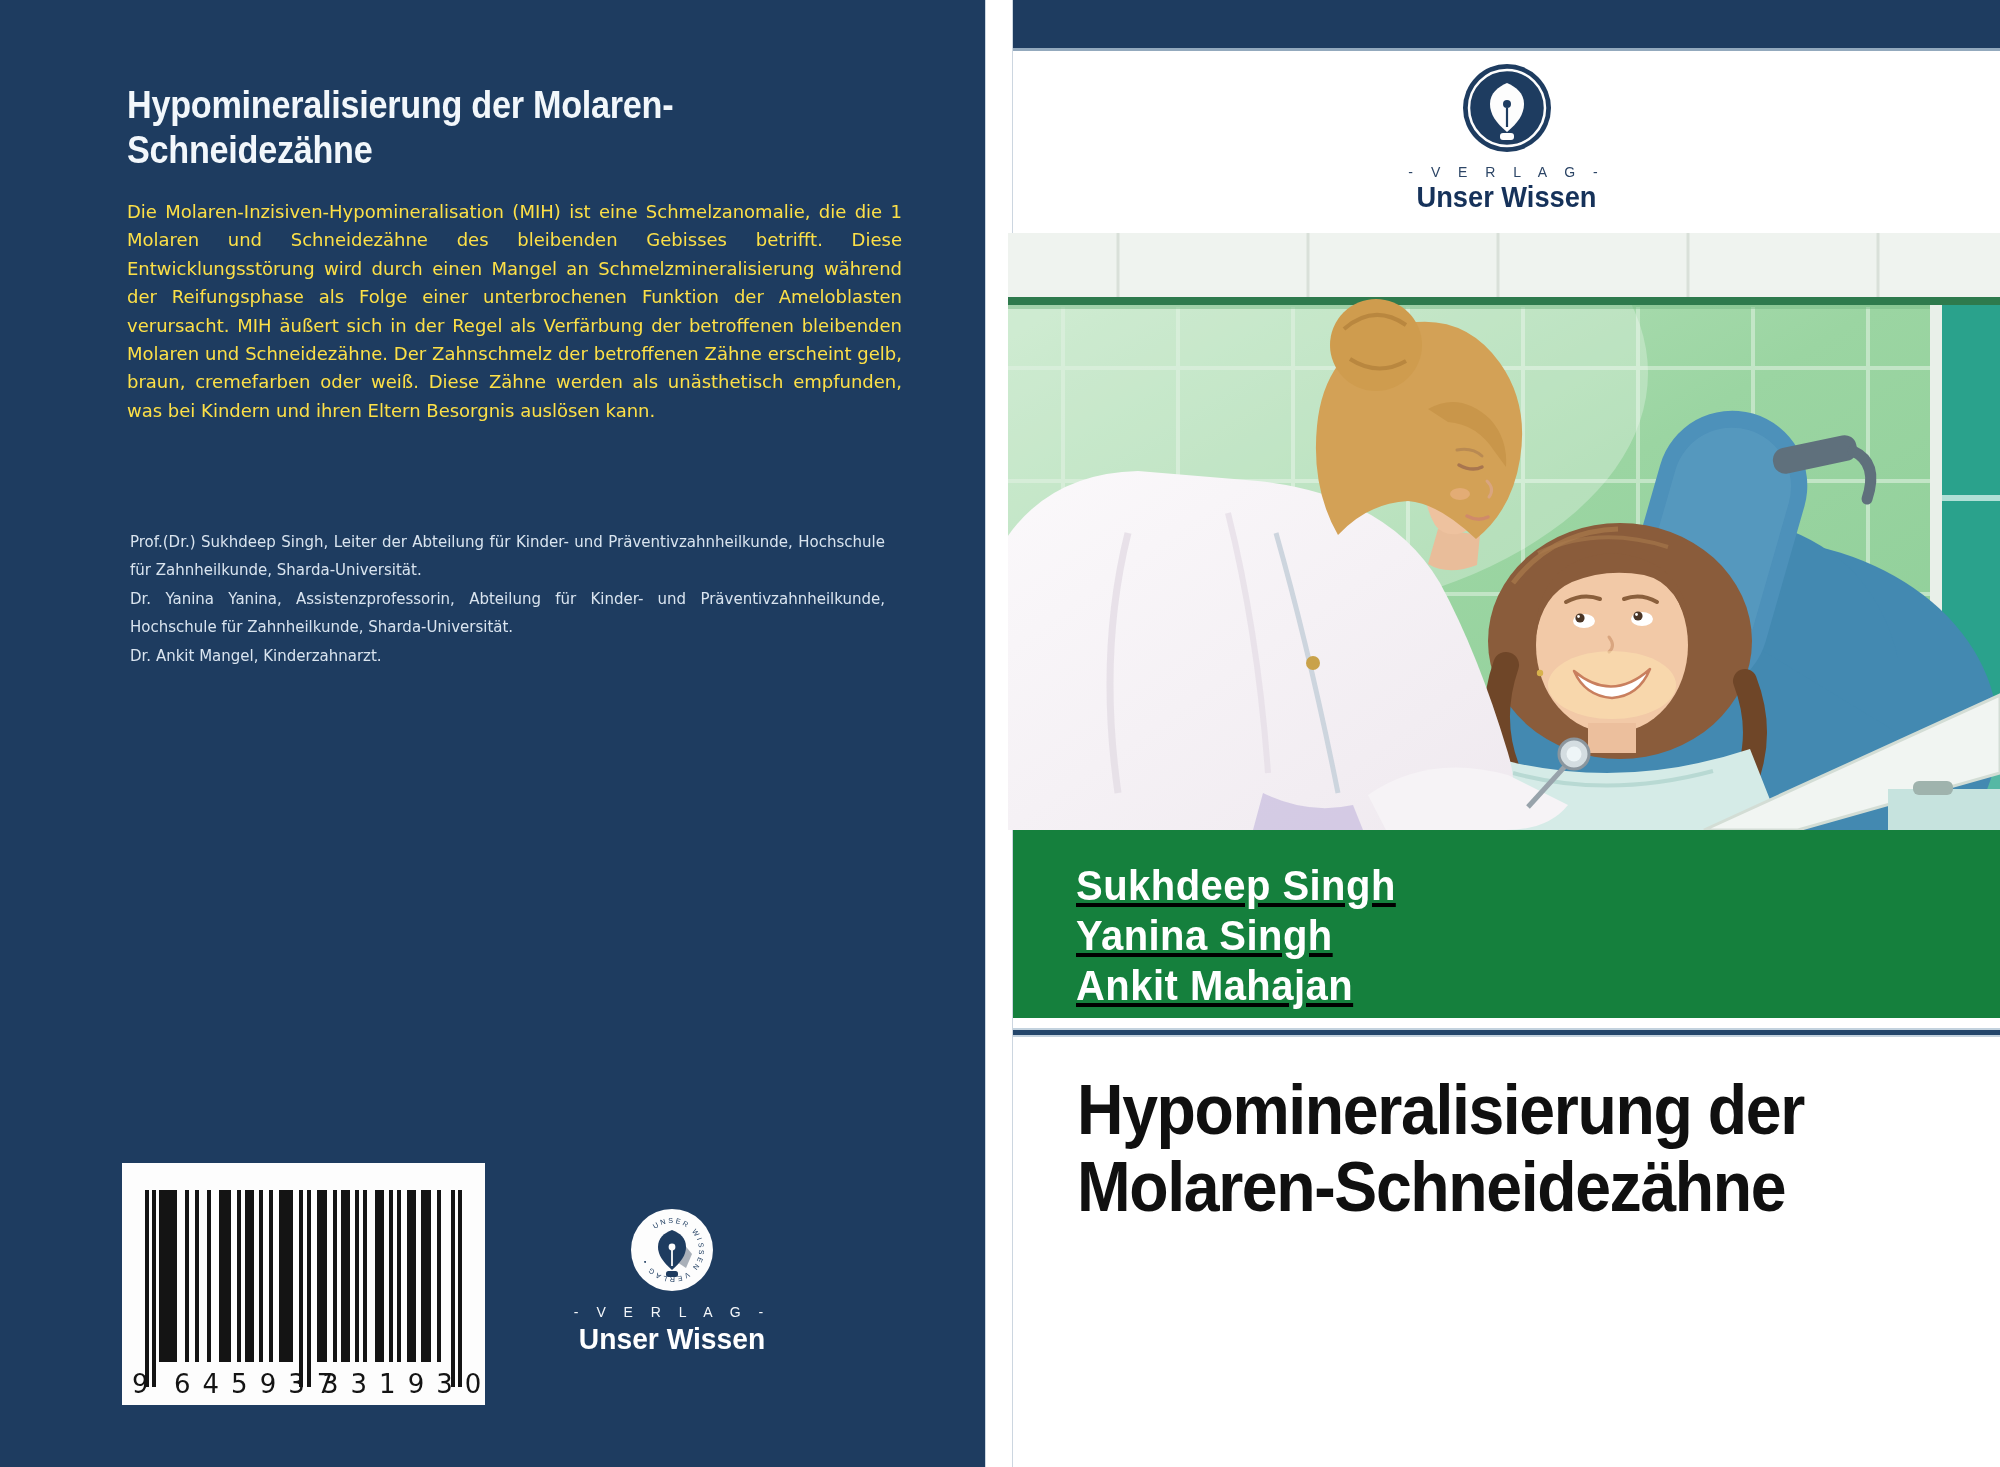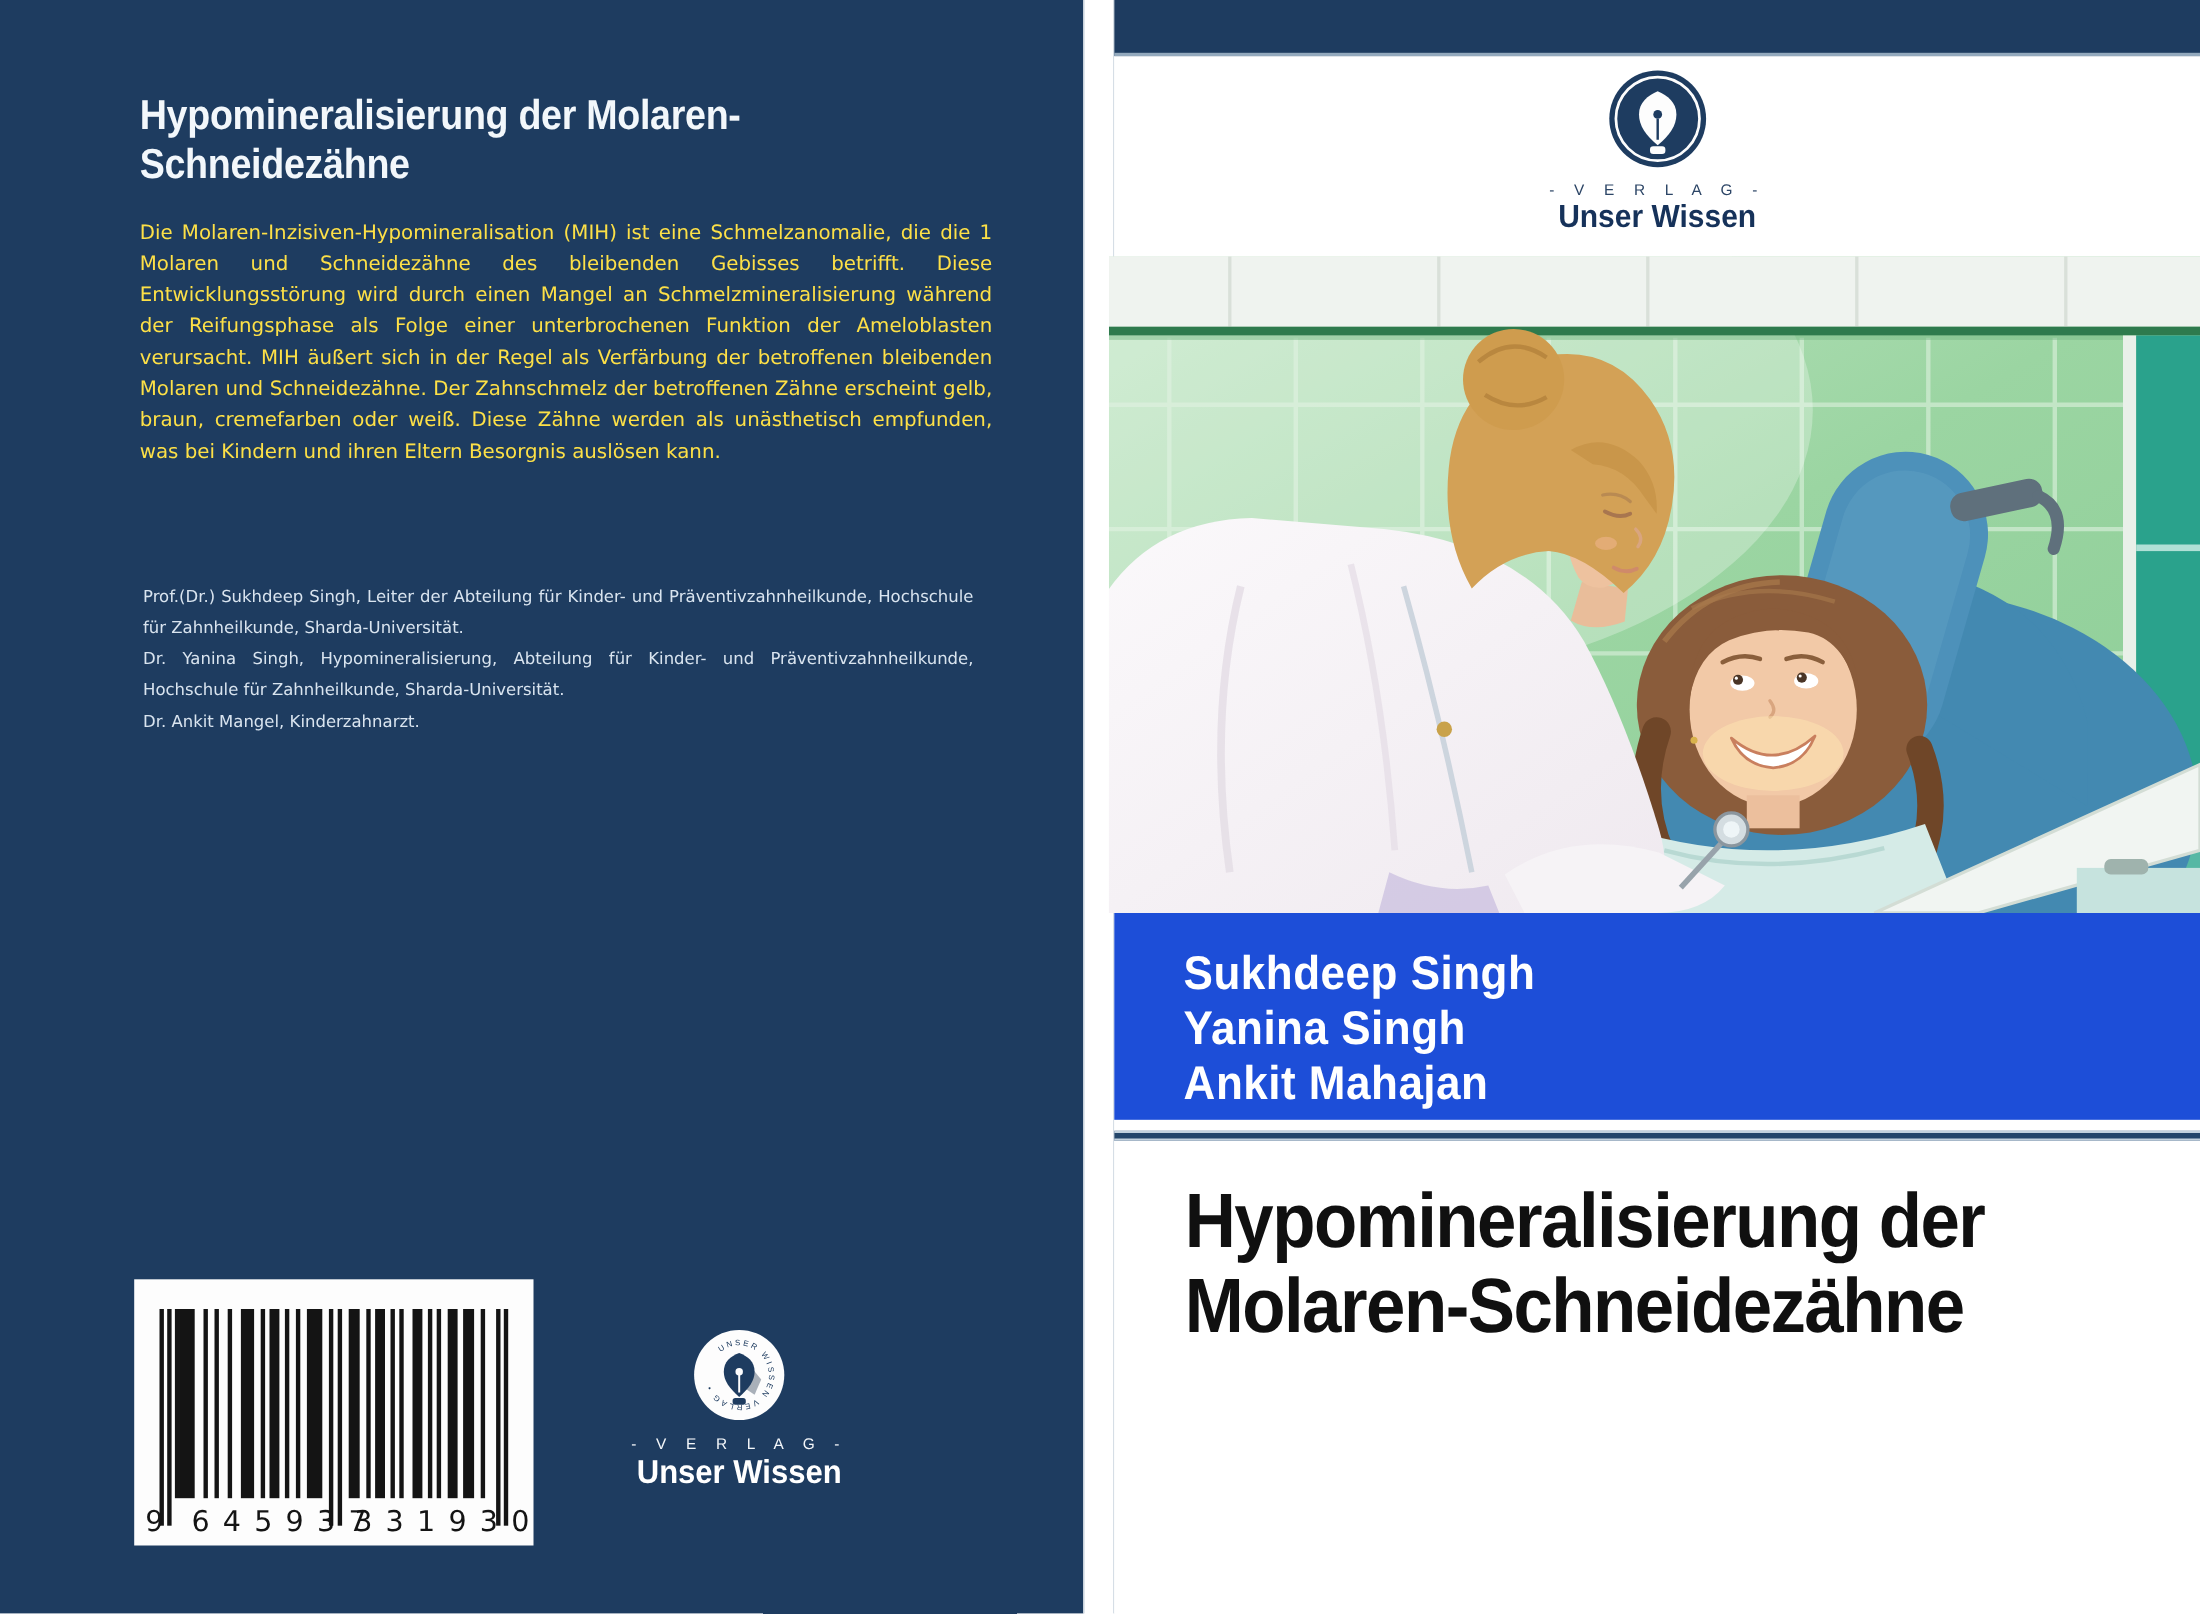--- a/index.html
+++ b/index.html
@@ -45,22 +45,22 @@
   .topbar{position:absolute;left:0;top:0;width:100%;height:48px;background:#1e3c60;
         border-bottom:3px solid #93a9bd;box-sizing:content-box;}
   .front-logo{position:absolute;left:0;top:60px;width:100%;text-align:center;}
   .front-logo .verlag{margin-top:4px;font-size:14px;letter-spacing:7px;color:#2c4566;
         font-family:"Liberation Sans",sans-serif;}
   .front-logo .pubname{margin-top:1px;font-family:"Liberation Sans",sans-serif;font-weight:bold;
         font-size:29px;color:#16325a;transform:scaleX(0.94);transform-origin:center top;}
 
   .photo{position:absolute;left:-5px;top:233px;width:992px;height:597px;overflow:hidden;}
 
-  .author-panel{position:absolute;left:0;top:830px;width:100%;height:188px;background:#1d4ed8;
-        box-sizing:border-box;padding:30px 0 0 63px;}
+  .author-panel{position:absolute;left:0;top:830px;width:100%;height:188px;background:#15803d;
+        box-sizing:border-box;padding:30px 0 0 63px;text-decoration:underline;}
   .author-name{font-family:"Liberation Sans",sans-serif;font-weight:bold;
         font-size:43px;line-height:50px;color:#ffffff;letter-spacing:0.5px;
         transform:scaleX(0.93);transform-origin:left top;}
 
   .title-rule{position:absolute;left:0;top:1028px;width:100%;height:5px;background:#24466b;
         border-top:2px solid #c3d2de;border-bottom:2px solid #c3d2de;box-sizing:content-box;}
 
   .front-title{position:absolute;left:64px;top:1072px;width:920px;
         font-family:"Liberation Sans",sans-serif;font-weight:bold;color:#101010;
         font-size:70px;line-height:77px;letter-spacing:-1.5px;
@@ -72,21 +72,21 @@
 <div class="book">
 
   <section class="back-cover">
 
     <h1 class="back-title">Hypomineralisierung der Molaren-Schneidezähne</h1>
 
     <p class="synopsis">Die Molaren-Inzisiven-Hypomineralisation (MIH) ist eine Schmelzanomalie, die die 1 Molaren und Schneidezähne des bleibenden Gebisses betrifft. Diese Entwicklungsstörung wird durch einen Mangel an Schmelzmineralisierung während der Reifungsphase als Folge einer unterbrochenen Funktion der Ameloblasten verursacht. MIH äußert sich in der Regel als Verfärbung der betroffenen bleibenden Molaren und Schneidezähne. Der Zahnschmelz der betroffenen Zähne erscheint gelb, braun, cremefarben oder weiß. Diese Zähne werden als unästhetisch empfunden, was bei Kindern und ihren Eltern Besorgnis auslösen kann.</p>
 
     <div class="bios">
       <p>Prof.(Dr.) Sukhdeep Singh, Leiter der Abteilung für Kinder- und Präventivzahnheilkunde, Hochschule für Zahnheilkunde, Sharda-Universität.</p>
-      <p>Dr. Yanina Singh, Hypomineralisierung, Abteilung für Kinder- und Präventivzahnheilkunde, Hochschule für Zahnheilkunde, Sharda-Universität.</p>
+      <p>Dr. Yanina Yanina, Assistenzprofessorin, Abteilung für Kinder- und Präventivzahnheilkunde, Hochschule für Zahnheilkunde, Sharda-Universität.</p>
       <p>Dr. Ankit Mangel, Kinderzahnarzt.</p>
     </div>
 
     <div class="barcode-box">
       <svg width="363" height="242" viewBox="0 0 363 242" aria-hidden="true">
         <g transform="translate(23,27)" fill="#141414">
 
           <rect x="0" y="0" width="4" height="197"></rect>
             <rect x="7" y="0" width="4" height="197"></rect>
           <rect x="154" y="0" width="4" height="197"></rect>

